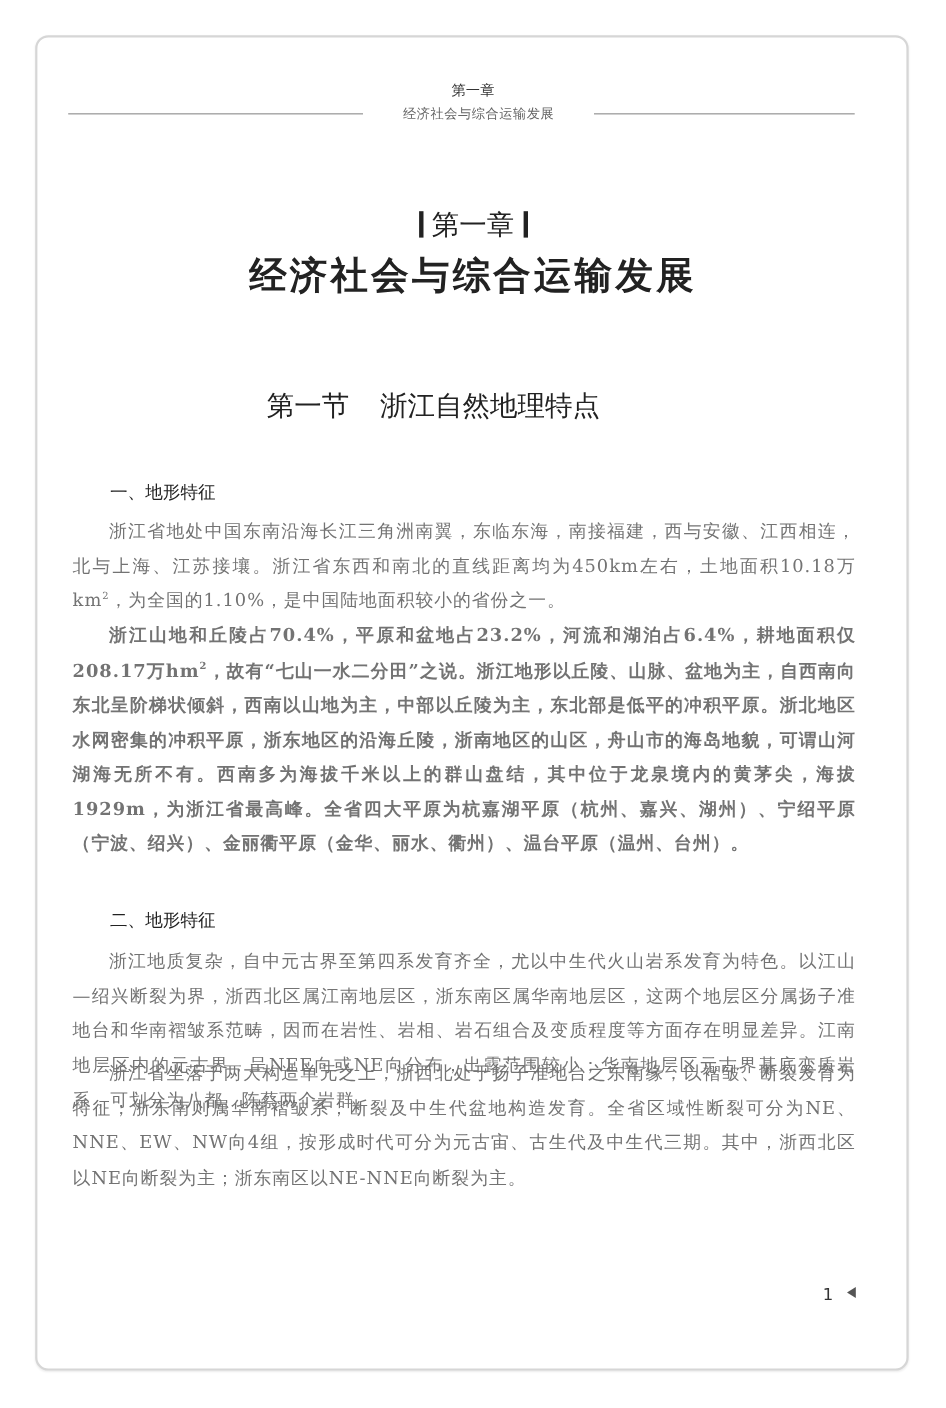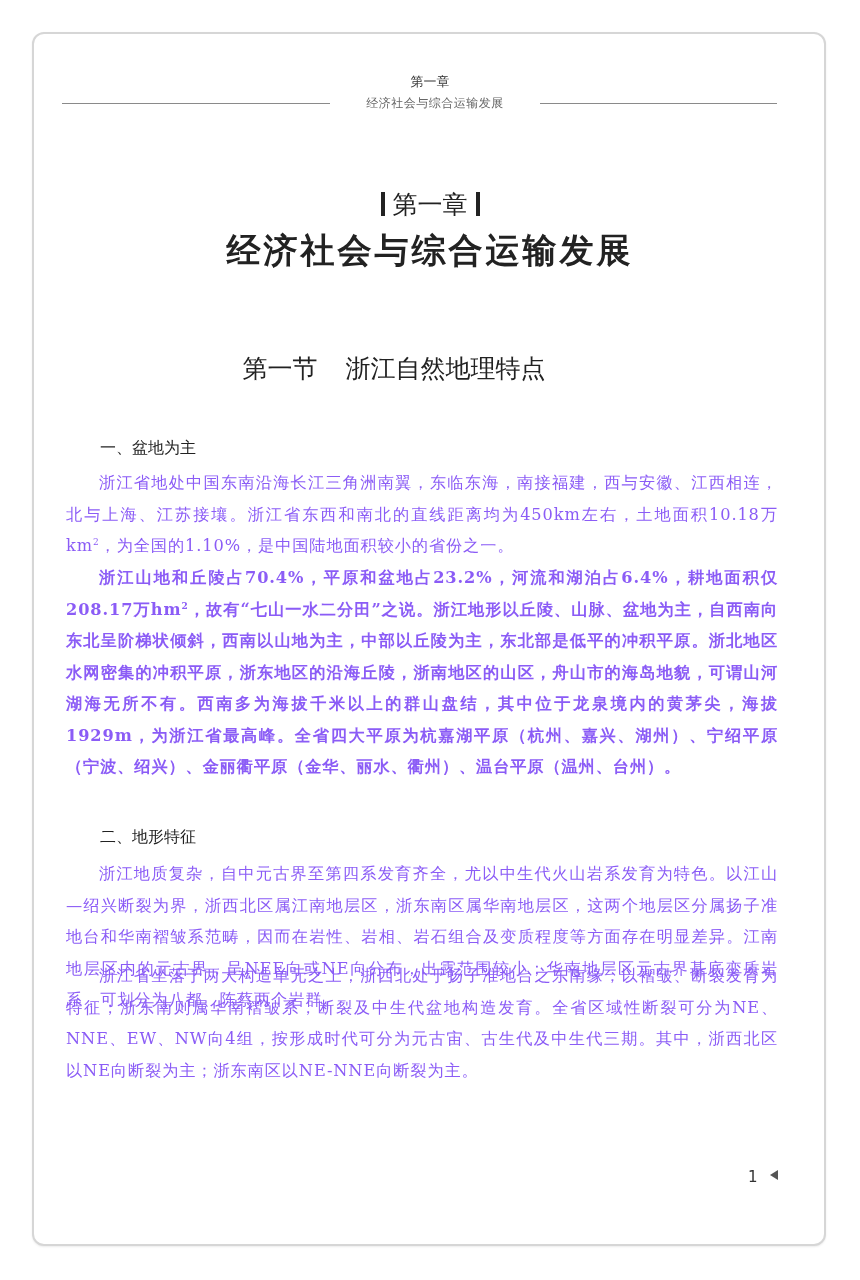--- a/index.html
+++ b/index.html
@@ -24,21 +24,21 @@
     .chapter-title { position: absolute; top: 228px; left: 0; width: 860px; text-align: center;
                      font-family: "DejaVu Sans", sans-serif; font-weight: bold; font-size: 34px;
                      letter-spacing: 3px; color: #222; }
     .section-title { position: absolute; top: 352px; left: 0; width: 788px; text-align: center;
                      font-family: "DejaVu Sans", sans-serif; font-size: 25px; color: #222; }
     .section-title .gap { display: inline-block; width: 28px; }
 
     .subhead { position: absolute; left: 100px; font-family: "DejaVu Sans", sans-serif;
                font-size: 16px; color: #222; }
     .para { position: absolute; left: 66px; width: 712px; font-size: 16.2px; line-height: 31.5px;
-            text-align: justify; text-indent: 33px; color: #8b5cf6; letter-spacing: 0.9px; }
+            text-align: justify; text-indent: 33px; color: #737373; letter-spacing: 0.9px; }
     sup { font-size: 9px; line-height: 0; }
 
     .page-number { position: absolute; top: 1168px; left: 748px; font-family: "DejaVu Sans", sans-serif;
                    font-size: 15px; color: #333; }
     .page-arrow { position: absolute; top: 1170px; left: 770px; width: 0; height: 0;
                   border-top: 5px solid transparent; border-bottom: 5px solid transparent;
                   border-right: 8px solid #555; }
   </style>
 </head>
 <body>
@@ -51,21 +51,21 @@
   <div class="rh-title">经济社会与综合运输发展</div>
   <div class="rh-line right"></div>
 </div>
 
 <div class="chapter-label"><span class="bar"></span><span>第一章</span><span class="bar"></span></div>
 
 <div class="chapter-title">经济社会与综合运输发展</div>
 
 <div class="section-title"><span>第一节</span><span class="gap"></span><span>浙江自然地理特点</span></div>
 
-<div class="subhead" style="top:438px;">一、盆地为主</div>
+<div class="subhead" style="top:438px;">一、地形特征</div>
 
 <p class="para" style="top:467px; margin:0;"><span>浙江省地处中国东南沿海长江三角洲南翼，东临东海，南接福建，西与安徽、江西相连，北与上海、江苏接壤。浙江省东西和南北的直线距离均为450km左右，土地面积10.18万km</span><sup>2</sup><span>，为全国的1.10%，是中国陆地面积较小的省份之一。</span></p>
 
 <p class="para" style="top:562px; margin:0;font-weight:bold;"><span>浙江山地和丘陵占70.4%，平原和盆地占23.2%，河流和湖泊占6.4%，耕地面积仅208.17万hm</span><sup>2</sup><span>，故有“七山一水二分田”之说。浙江地形以丘陵、山脉、盆地为主，自西南向东北呈阶梯状倾斜，西南以山地为主，中部以丘陵为主，东北部是低平的冲积平原。浙北地区水网密集的冲积平原，浙东地区的沿海丘陵，浙南地区的山区，舟山市的海岛地貌，可谓山河湖海无所不有。西南多为海拔千米以上的群山盘结，其中位于龙泉境内的黄茅尖，海拔1929m，为浙江省最高峰。全省四大平原为杭嘉湖平原（杭州、嘉兴、湖州）、宁绍平原（宁波、绍兴）、金丽衢平原（金华、丽水、衢州）、温台平原（温州、台州）。</span></p>
 
 <div class="subhead" style="top:827px;">二、地形特征</div>
 
 <p class="para" style="top:858px; margin:0;">浙江地质复杂，自中元古界至第四系发育齐全，尤以中生代火山岩系发育为特色。以江山—绍兴断裂为界，浙西北区属江南地层区，浙东南区属华南地层区，这两个地层区分属扬子准地台和华南褶皱系范畴，因而在岩性、岩相、岩石组合及变质程度等方面存在明显差异。江南地层区内的元古界，呈NEE向或NE向分布，出露范围较小；华南地层区元古界基底变质岩系，可划分为八都、陈蔡两个岩群。</p>
 
 <p class="para" style="top:960px; margin:0;">浙江省坐落于两大构造单元之上，浙西北处于扬子准地台之东南缘，以褶皱、断裂发育为特征；浙东南则属华南褶皱系，断裂及中生代盆地构造发育。全省区域性断裂可分为NE、NNE、EW、NW向4组，按形成时代可分为元古宙、古生代及中生代三期。其中，浙西北区以NE向断裂为主；浙东南区以NE-NNE向断裂为主。</p>

